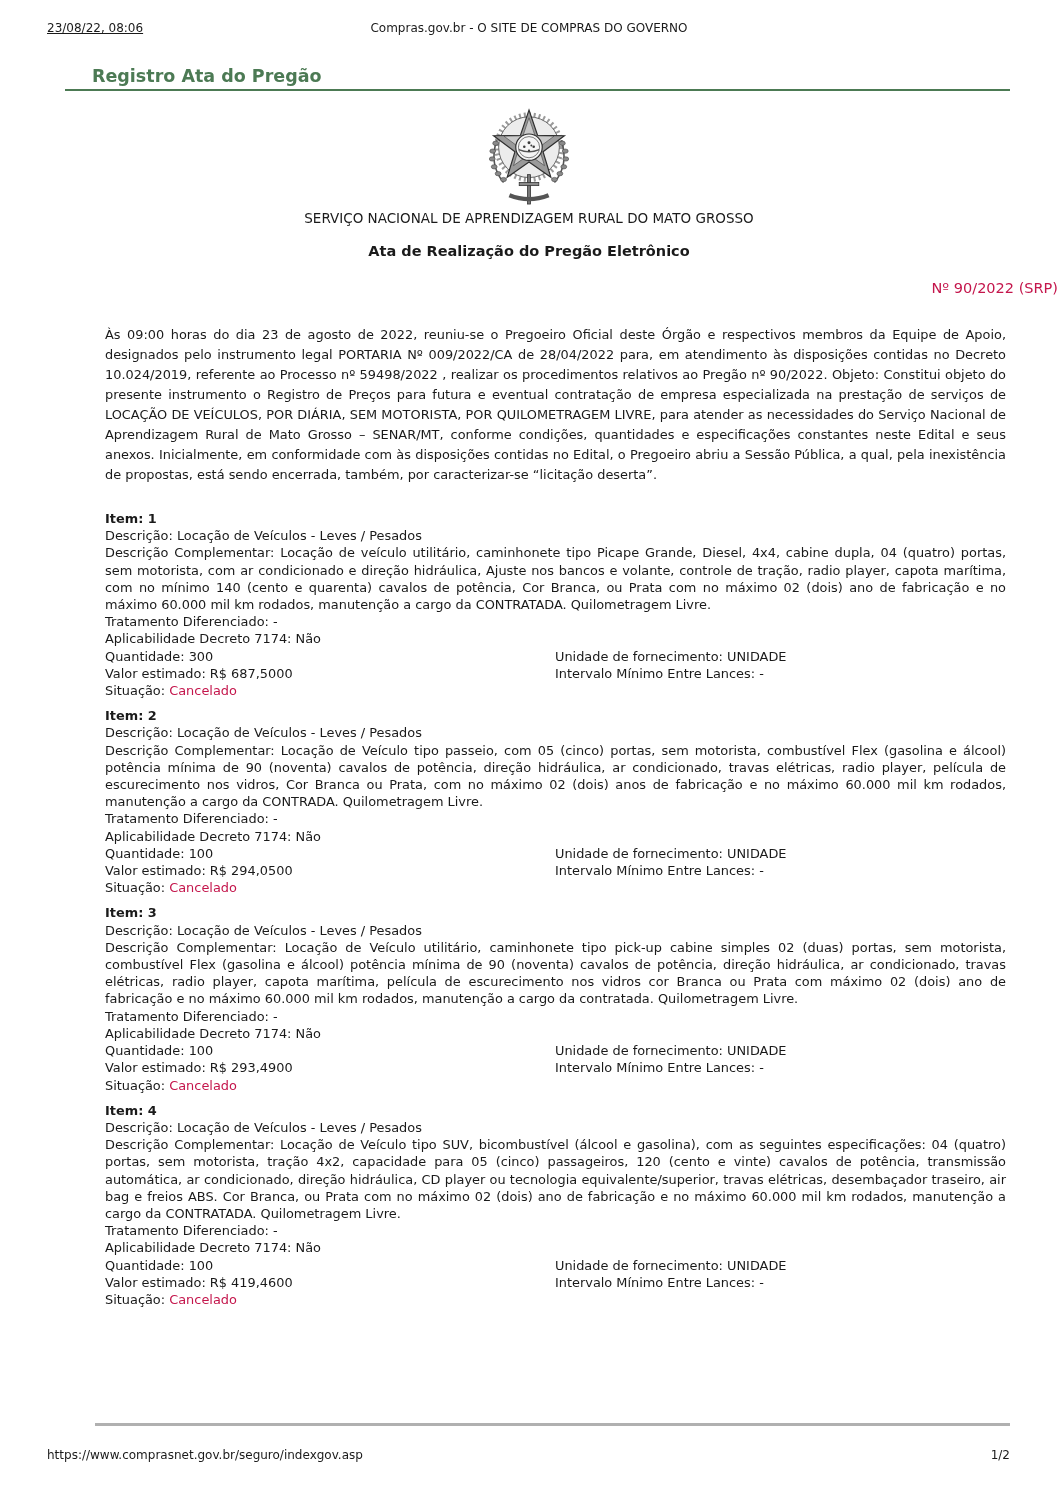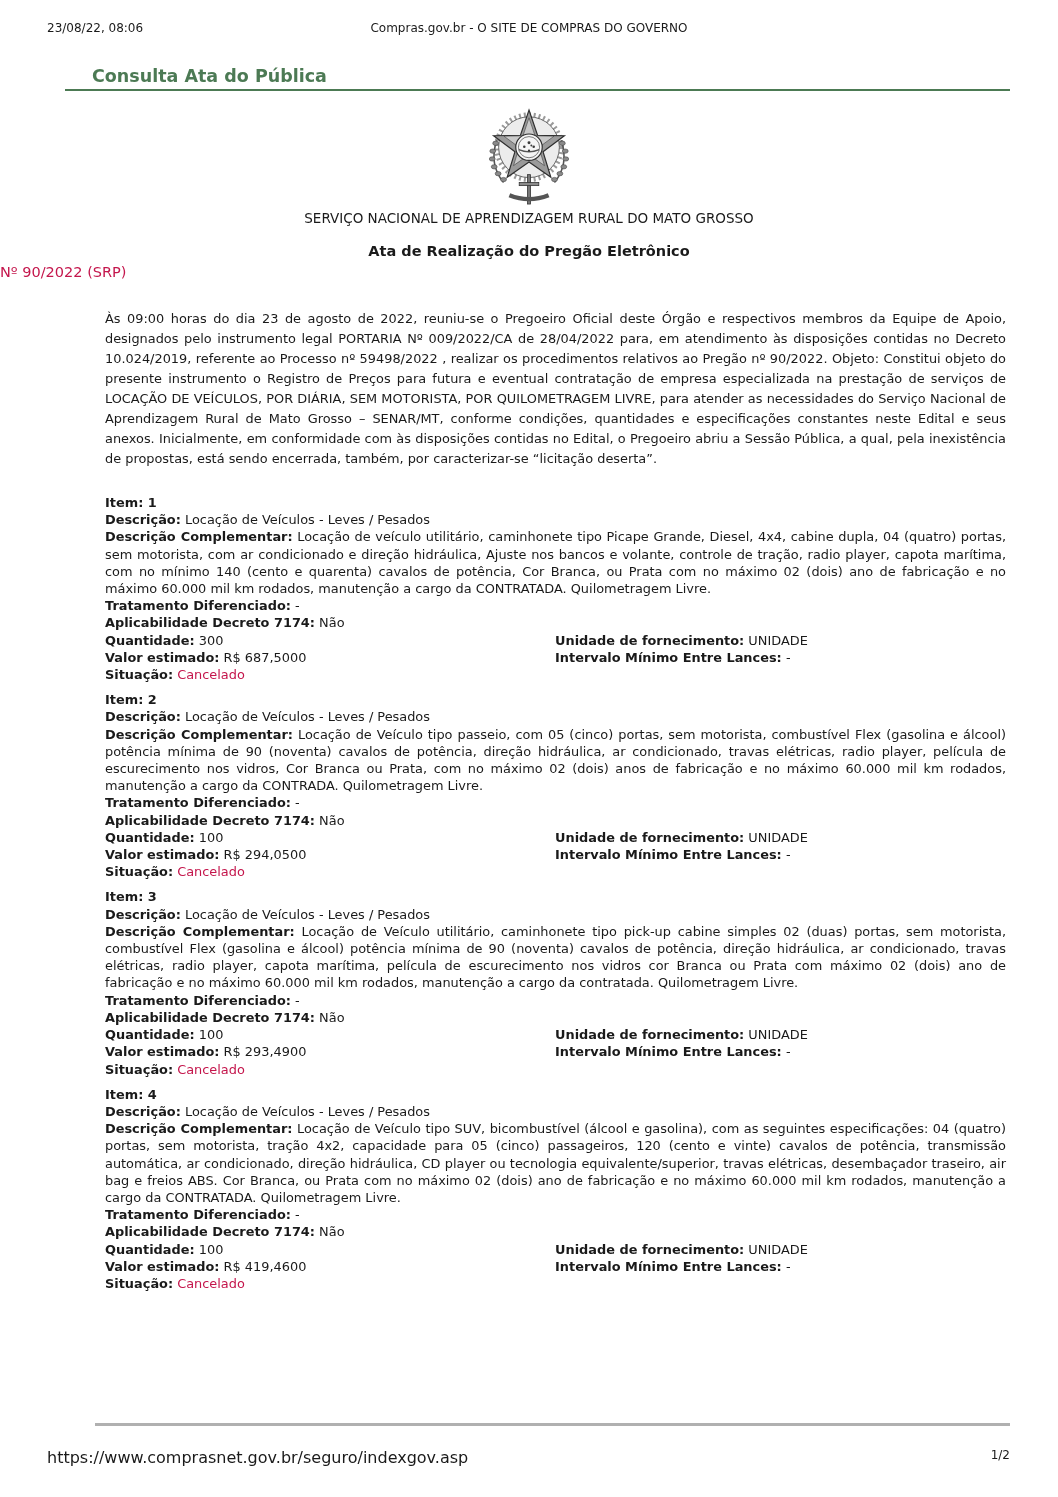--- a/index.html
+++ b/index.html
@@ -10,58 +10,58 @@
   }
   *{box-sizing:border-box;}
   html,body{margin:0;padding:0;}
   body{
     width:1058px;height:1497px;position:relative;overflow:hidden;
     background:#ffffff;color:var(--ink);
     font-family:"DejaVu Sans","Liberation Sans",sans-serif;
   }
   
   .print-header{position:relative;padding-top:21px;font-size:12px;line-height:14px;}
-  .print-date{position:absolute;left:47px;top:21px;white-space:nowrap;}
+  .print-date{position:absolute;left:47px;top:21px;white-space:nowrap;text-decoration:underline;}
   .print-site-title{text-align:center;}
   
   .page-heading{margin:31px 0 0 92px;font-size:17.5px;font-weight:bold;color:var(--green);line-height:20px;}
   .green-rule{border:none;border-top:2px solid var(--green);margin:3px 48px 0 65px;height:0;}
   
   .emblem{display:block;margin:13px auto 0 auto;}
   
   .org-line{text-align:center;font-size:13.5px;line-height:16px;}
   .doc-title{margin-top:17px;text-align:center;font-size:14.5px;font-weight:bold;line-height:17px;}
-  .doc-number{margin-top:4px;text-align:left;font-size:14.5px;line-height:17px;color:var(--red);}
+  .doc-number{margin-top:20px;text-align:right;font-size:14.5px;line-height:17px;color:var(--red);}
   
   .content{margin:0 52px 0 105px;font-size:12.9px;}
   .intro{margin-top:28px;text-align:justify;line-height:20px;}
   .items{margin-top:25px;}
   .item{margin-top:8px;line-height:17.2px;}
   .items .item:first-child{margin-top:12px;}
   .item-title{font-weight:bold;}
   .jrow{text-align:justify;}
   .cols{display:flex;}
   .col-l{width:450px;flex:0 0 450px;}
   .col-r{flex:1;}
-  .b{font-weight:bold;}
+  .b{font-weight:normal;}
   .red{color:var(--red);}
   
   .footer-rule{position:absolute;left:95px;right:48px;top:1423px;border:none;border-top:3px solid var(--rule-gray);margin:0;height:0;}
-  .footer-url{position:absolute;left:47px;top:1448px;font-size:16px;}
+  .footer-url{position:absolute;left:47px;top:1448px;font-size:12px;}
   .footer-page{position:absolute;right:48px;top:1448px;font-size:12px;margin-left:14px;}
 </style>
 </head>
 <body>
 
 <div class="print-header">
   <span class="print-date">23/08/22, 08:06</span>
   <div class="print-site-title">Compras.gov.br - O SITE DE COMPRAS DO GOVERNO</div>
 </div>
 
-<div class="page-heading">Consulta Ata do Pública</div>
+<div class="page-heading">Registro Ata do Pregão</div>
 <hr class="green-rule">
 
 <svg class="emblem" width="98" height="106" viewBox="0 0 100 108" aria-hidden="true">
 
   <circle cx="50" cy="44" r="33" fill="none" stroke="#9a9a9a" stroke-width="5" stroke-dasharray="2 3"></circle>
   <circle cx="50" cy="44" r="31" fill="#ececec" stroke="#666" stroke-width="1"></circle>
 
   <path d="M24,80 Q9,62 17,37" stroke="#555" stroke-width="1.6" fill="none"></path>
   <path d="M76,80 Q91,62 83,37" stroke="#555" stroke-width="1.6" fill="none"></path>
   <g fill="#8a8a8a" stroke="#444" stroke-width="0.6">

